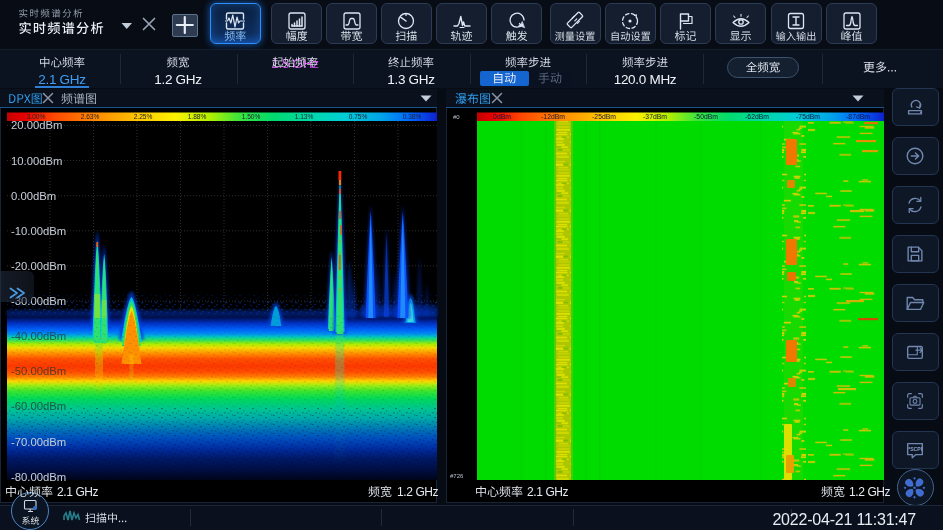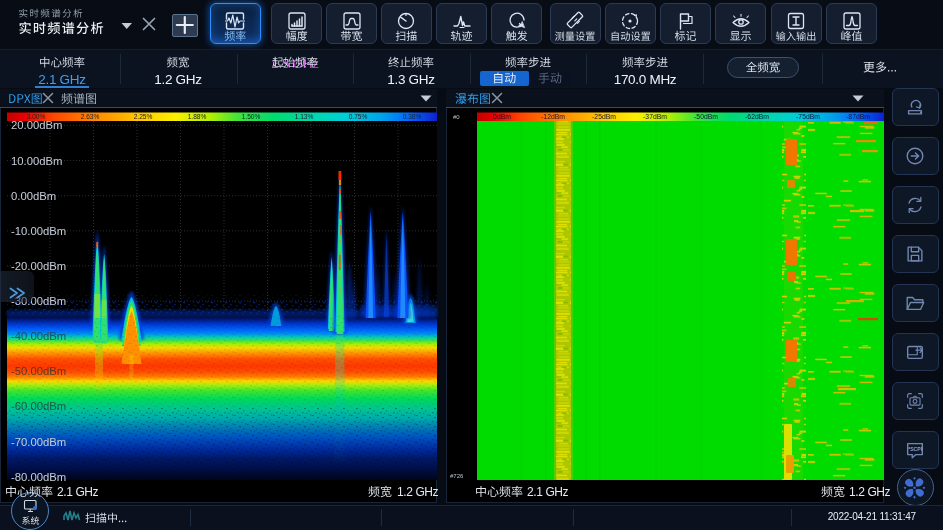--- a/index.html
+++ b/index.html
@@ -124,21 +124,21 @@
 <div class="sep2" style="left:237px"></div>
 <div class="sep2" style="left:353px"></div>
 <div class="sep2" style="left:470px"></div>
 <div class="sep2" style="left:585.5px"></div>
 <div class="sep2" style="left:703px"></div>
 <div class="sep2" style="left:822px"></div>
 <div class="plabel" style="left:62px;top:71.5px;transform:translateX(-50%);color:#3f9ff5">2.1 GHz</div>
 <div class="plabel" style="left:178px;top:71.5px;transform:translateX(-50%);color:#f0f4f8">1.2 GHz</div>
 <div class="plabel" style="left:295px;top:56px;transform:translateX(-50%);color:#d946ef">1.5 GHz</div>
 <div class="plabel" style="left:411px;top:71.5px;transform:translateX(-50%);color:#f0f4f8">1.3 GHz</div>
-<div class="plabel" style="left:645px;top:71.5px;transform:translateX(-50%);color:#f0f4f8">170.0 MHz</div>
+<div class="plabel" style="left:645px;top:71.5px;transform:translateX(-50%);color:#f0f4f8">120.0 MHz</div>
 <div class="abs" style="left:35px;top:85.5px;width:54px;height:2px;background:#2f7fd4"></div>
 <div class="abs" style="left:479.5px;top:70.5px;width:49.5px;height:15px;background:#1565d0;border-radius:2px"></div>
 <div class="abs" style="left:529px;top:70.5px;width:41.5px;height:15px;background:#0a1120;border-radius:2px"></div>
 <div class="abs" style="left:727px;top:56.5px;width:72px;height:21px;border:1.3px solid #3c536f;border-radius:11px;background:#141f30"></div>
 <div class="abs" style="left:0;top:89px;width:437px;height:414px;background:#000;border:1px solid #182438"></div>
 <div class="abs" style="left:0;top:89px;width:437px;height:18.5px;background:#0a101c;border-bottom:1px solid #195390"></div>
 <svg class="abs" style="left:0;top:0" width="943" height="530" viewBox="0 0 943 530">
     <defs>
       <linearGradient id="cbar" x1="7" y1="0" x2="437" y2="0" gradientUnits="userSpaceOnUse">
         <stop offset="0%" stop-color="#c40000"></stop>
@@ -526,21 +526,21 @@
       </g>
     </svg>
   </div>
 <div class="abs" style="left:896.5px;top:469px;width:37px;height:37px;border-radius:50%;background:#0c1624;border:1.5px solid #45648e"></div>
 <div class="abs" style="left:0;top:505px;width:943px;height:25px;background:#0a101d;border-top:1px solid #1b2739"></div>
 <div class="abs" style="left:190px;top:509px;width:1px;height:17px;background:#1f2c40"></div>
 <div class="abs" style="left:381px;top:509px;width:1px;height:17px;background:#1f2c40"></div>
 <div class="abs" style="left:573px;top:509px;width:1px;height:17px;background:#1f2c40"></div>
 <div class="abs" style="left:791px;top:509px;width:1px;height:17px;background:#1f2c40"></div>
 <div class="abs" style="left:11px;top:492px;width:38px;height:38px;border-radius:50%;background:#0b1422;border:1.6px solid #4c86c8"></div>
-<div class="abs" style="left:0;top:511px;width:916px;text-align:left;font-size:10px;letter-spacing:-0.2px;color:#e9edf3">
+<div class="abs" style="left:0;top:511px;width:916px;text-align:left;font-size:16px;letter-spacing:-0.2px;color:#e9edf3">
     <span style="float:right">2022-04-21 11:31:47</span>
   </div>
 <svg class="abs" style="left:0;top:0;z-index:50;pointer-events:none" width="943" height="530" viewBox="0 0 943 530">
     <defs>
       <path id="q1" d="M538 -107C671 -57 804 12 885 74L931 15C848 -44 708 -113 574 -162ZM240 -557C294 -525 358 -475 387 -440L435 -494C404 -530 339 -575 285 -605ZM140 -401C197 -370 264 -320 296 -284L342 -341C309 -376 241 -422 185 -451ZM90 -726L90 -523L165 -523L165 -656L834 -656L834 -523L912 -523L912 -726L569 -726C554 -761 528 -810 503 -847L429 -824C447 -794 466 -758 480 -726ZM71 -256L71 -191L432 -191C376 -94 273 -29 81 11C97 28 116 57 124 77C349 25 461 -62 518 -191L935 -191L935 -256L541 -256C570 -353 577 -469 581 -606L503 -606C499 -464 493 -349 461 -256Z"></path>
       <path id="q2" d="M474 -452C527 -375 595 -269 627 -208L693 -246C659 -307 590 -409 536 -485ZM324 -402L324 -174L153 -174L153 -402ZM324 -469L153 -469L153 -688L324 -688ZM81 -756L81 -25L153 -25L153 -106L394 -106L394 -756ZM764 -835L764 -640L440 -640L440 -566L764 -566L764 -33C764 -13 756 -6 736 -6C714 -4 640 -4 562 -7C573 15 585 49 590 70C690 70 754 69 790 56C826 44 840 22 840 -33L840 -566L962 -566L962 -640L840 -640L840 -835Z"></path>
       <path id="q3" d="M701 -501C699 -151 688 -35 446 30C459 43 477 67 483 83C743 9 762 -129 764 -501ZM728 -84C795 -34 881 38 923 82L968 34C925 -9 837 -78 770 -126ZM428 -386C376 -178 261 -42 49 25C64 40 81 65 88 83C315 3 438 -144 493 -371ZM133 -397C113 -323 80 -248 37 -197C54 -189 81 -172 93 -162C135 -217 174 -301 196 -383ZM544 -609L544 -137L608 -137L608 -550L854 -550L854 -139L922 -139L922 -609L742 -609L782 -714L950 -714L950 -781L518 -781L518 -714L709 -714C699 -680 686 -640 672 -609ZM114 -753L114 -529L39 -529L39 -461L248 -461L248 -158L316 -158L316 -461L502 -461L502 -529L334 -529L334 -652L479 -652L479 -716L334 -716L334 -841L266 -841L266 -529L176 -529L176 -753Z"></path>
       <path id="q4" d="M90 -769C140 -719 201 -651 229 -608L284 -658C254 -700 191 -766 141 -812ZM334 -603C367 -564 402 -511 416 -477L469 -509C454 -543 417 -594 384 -631ZM859 -629C841 -591 806 -533 779 -498L828 -473C855 -507 889 -556 918 -602ZM43 -526L43 -455L182 -455L182 -86C182 -43 154 -17 135 -5C148 9 165 40 172 58C186 39 212 21 368 -91C359 -106 349 -135 343 -155L252 -92L252 -526ZM297 -448L297 -385L961 -385L961 -448L746 -448L746 -650L925 -650L925 -714L756 -714C777 -746 800 -783 821 -818L756 -843C740 -806 714 -753 691 -714L534 -714L562 -730C548 -761 516 -808 486 -842L431 -815C456 -785 482 -745 498 -714L334 -714L334 -650L505 -650L505 -448ZM572 -650L678 -650L678 -448L572 -448ZM466 -124L796 -124L796 -34L466 -34ZM466 -181L466 -261L796 -261L796 -181ZM399 -322L399 79L466 79L466 23L796 23L796 76L866 76L866 -322Z"></path>
       <path id="q5" d="M673 -822L604 -794C675 -646 795 -483 900 -393C915 -413 942 -441 961 -456C857 -534 735 -687 673 -822ZM324 -820C266 -667 164 -528 44 -442C62 -428 95 -399 108 -384C135 -406 161 -430 187 -457L187 -388L380 -388C357 -218 302 -59 65 19C82 35 102 64 111 83C366 -9 432 -190 459 -388L731 -388C720 -138 705 -40 680 -14C670 -4 658 -2 637 -2C614 -2 552 -2 487 -8C501 13 510 45 512 67C575 71 636 72 670 69C704 66 727 59 748 34C783 -5 796 -119 811 -426C812 -436 812 -462 812 -462L192 -462C277 -553 352 -670 404 -798Z"></path>
       <path id="q6" d="M482 -730L482 -422C482 -282 473 -94 382 40C400 46 431 66 444 78C539 -61 553 -272 553 -422L553 -426L736 -426L736 80L810 80L810 -426L956 -426L956 -497L553 -497L553 -677C674 -699 805 -732 899 -770L835 -829C753 -791 609 -754 482 -730ZM209 -840L209 -626L59 -626L59 -554L201 -554C168 -416 100 -259 32 -175C45 -157 63 -127 71 -107C122 -174 171 -282 209 -394L209 79L282 79L282 -408C316 -356 356 -291 373 -257L421 -317C401 -346 317 -459 282 -502L282 -554L430 -554L430 -626L282 -626L282 -840Z"></path>

